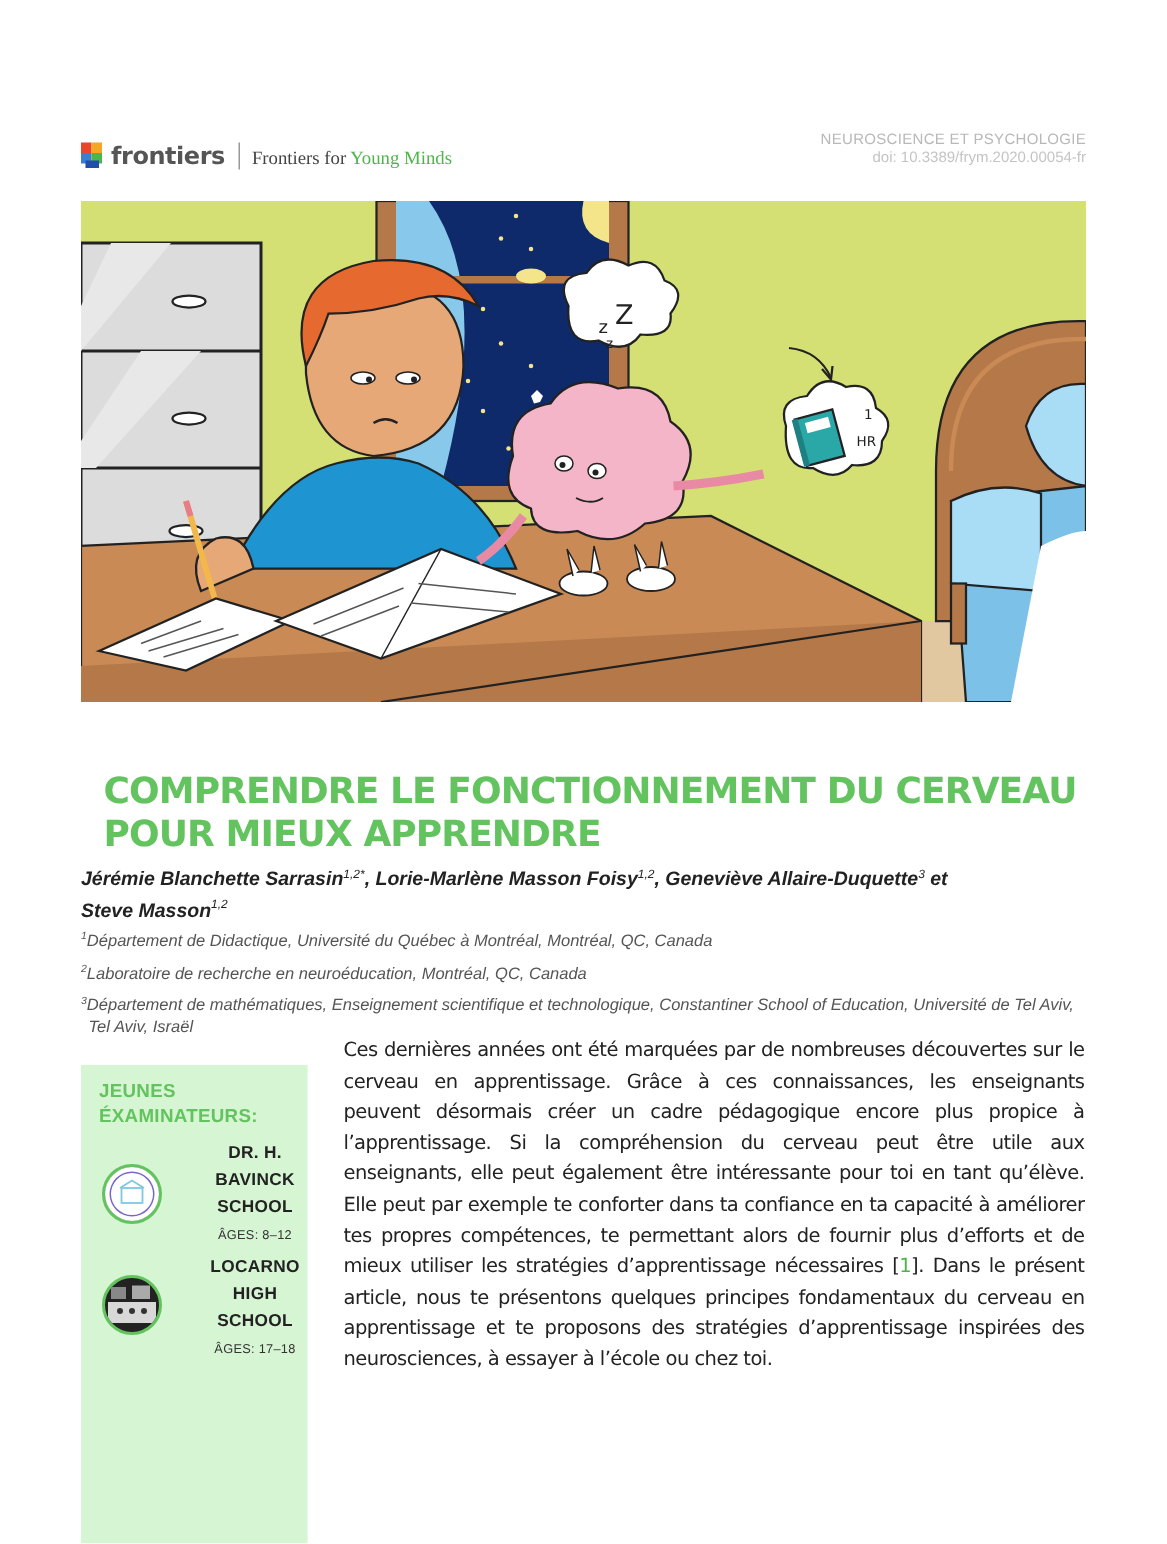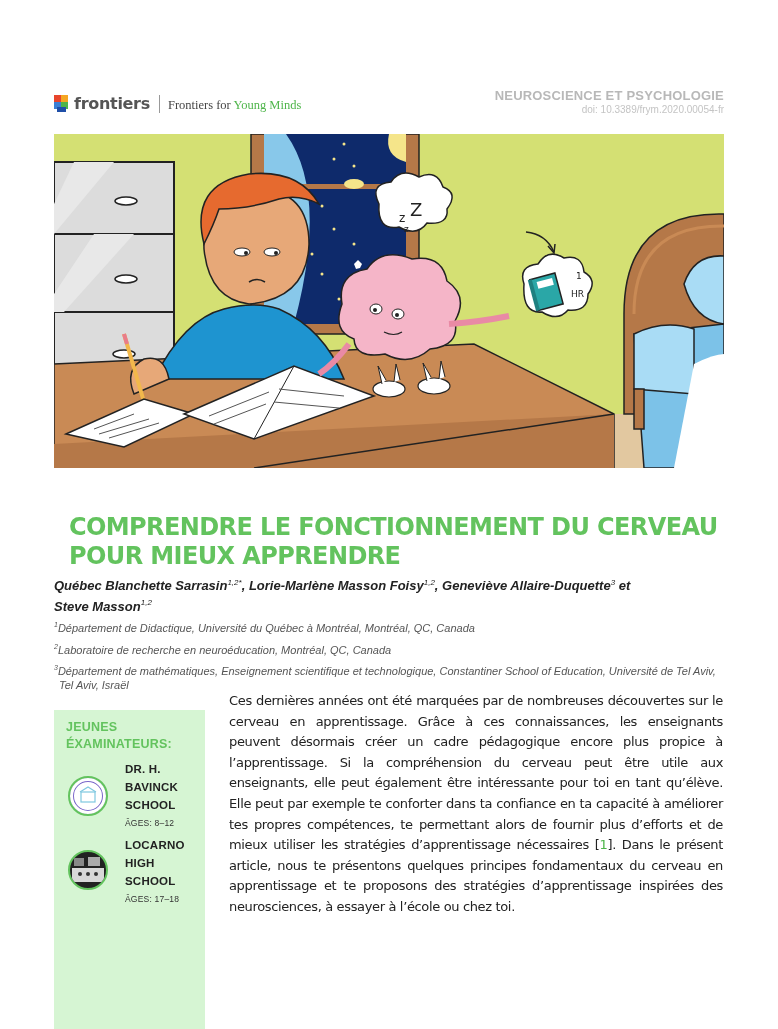--- a/index.html
+++ b/index.html
@@ -6,34 +6,34 @@
     body { width: 778px; height: 1029px; position: relative; overflow: hidden; font-family: "DejaVu Sans", sans-serif; color: #1a1a1a; }
     .header { position: absolute; left: 54px; top: 78px; width: 670px; height: 40px; }
     .logo { position: absolute; left: 0; top: 16px; display: flex; align-items: flex-end; }
     .logo-mark { width: 16px; height: 18px; position: relative; margin-right: 4px; }
     .logo-mark span { position: absolute; width: 7px; height: 7px; }
     .brand { font-family: "DejaVu Sans", sans-serif; font-weight: bold; font-size: 16px; color: #555; letter-spacing: -0.3px; }
     .logo-sep { width: 1px; height: 18px; background: #999; margin: 0 8px 0 9px; }
     .journal { font-family: Liberation Serif, serif; font-size: 12.5px; color: #444; }
     .journal .accent { color: #4eb54a; }
     .meta { position: absolute; right: 0; top: 10px; text-align: right; font-family: "Liberation Sans", sans-serif; }
-    .meta .section { font-size: 13px; font-weight: bold; color: #b8b8b8; letter-spacing: 0.2px; }
+    .meta .section { font-size: 10px; font-weight: normal; color: #b8b8b8; letter-spacing: 0.2px; }
     .meta .doi { font-size: 10px; color: #c4c4c4; margin-top: 1px; }
     .illustration { position: absolute; left: 54px; top: 134px; width: 670px; height: 334px; overflow: hidden; }
     .title { position: absolute; left: 54px; top: 498px; width: 680px; font-family: "DejaVu Sans", sans-serif; font-weight: bold; font-size: 24px; line-height: 29px; color: #63c35e; letter-spacing: -0.6px; margin: 15px; }
     .authors { position: absolute; left: 54px; top: 574px; width: 680px; font-family: "Liberation Sans", sans-serif; font-style: italic; font-weight: bold; font-size: 13px; line-height: 17px; color: #222; }
     .authors sup { font-size: 8px; font-weight: normal; margin-top: 16px; }
     .affils { position: absolute; left: 54px; top: 618px; width: 676px; font-family: "Liberation Sans", sans-serif; font-style: italic; font-size: 11px; color: #555; }
     .affil { line-height: 14px; margin-bottom: 5px; padding-left: 5px; text-indent: -5px; }
     .affil sup { font-size: 7px; }
     .side { position: absolute; left: 54px; top: 710px; width: 151px; height: 319px; background: #d6f5d3; }
     .side-title { position: absolute; left: 12px; top: 9px; font-family: "Liberation Sans", sans-serif; font-weight: bold; font-size: 12.5px; line-height: 17px; color: #63c35e; letter-spacing: 0.2px; }
     .school { position: absolute; left: 14px; }
     .school-logo { position: absolute; left: 0; width: 40px; height: 40px; border-radius: 50%; box-sizing: border-box; }
-    .school-text { position: absolute; left: 57px; width: 90px; }
+    .school-text { position: absolute; left: 57px; width: 90px; text-align: center; }
     .school-name { font-family: "Liberation Sans", sans-serif; font-weight: bold; font-size: 11.5px; line-height: 18px; color: #222; letter-spacing: 0.2px; }
     .school-age { font-family: "Liberation Sans", sans-serif; font-weight: normal; font-size: 8.5px; color: #333; margin-top: 4px; letter-spacing: 0.2px; }
     .body-text { position: absolute; left: 229px; top: 691px; width: 494px; font-family: "DejaVu Sans", sans-serif; font-size: 13px; line-height: 20.6px; color: #222; text-align: justify; margin: 0; letter-spacing: -0.35px; }
     .cite { color: #4eb54a; }
   </style>
 </head>
 <body>
 
 <div class="header">
   <div class="logo">
@@ -166,21 +166,21 @@
       <ellipse cx="380" cy="252" rx="16" ry="8" fill="#fff" stroke="#222" stroke-width="1.2"></ellipse>
       <path d="M328,250 l-4,-18 l8,14 M340,248 l2,-18 l4,16" fill="#fff" stroke="#222" stroke-width="1"></path>
       <path d="M373,247 l-4,-18 l8,14 M385,245 l2,-18 l4,16" fill="#fff" stroke="#222" stroke-width="1"></path>
     </g>
   </svg>
 </div>
 
 <h1 class="title">COMPRENDRE LE FONCTIONNEMENT DU CERVEAU POUR MIEUX APPRENDRE</h1>
 
 <div class="authors">
-  <span><span>Québec Blanchette Sarrasin</span><sup>1,2*</sup></span><span>, </span><span><span>Lorie-Marlène Masson Foisy</span><sup>1,2</sup></span><span>, </span><span><span>Geneviève Allaire-Duquette</span><sup>3</sup></span><span> et </span><br><span><span>Steve Masson</span><sup>1,2</sup></span>
+  <span><span>Jérémie Blanchette Sarrasin</span><sup>1,2*</sup></span><span>, </span><span><span>Lorie-Marlène Masson Foisy</span><sup>1,2</sup></span><span>, </span><span><span>Geneviève Allaire-Duquette</span><sup>3</sup></span><span> et </span><br><span><span>Steve Masson</span><sup>1,2</sup></span>
 </div>
 
 <div class="affils">
   <div class="affil"><sup>1</sup><span>Département de Didactique, Université du Québec à Montréal, Montréal, QC, Canada</span></div>
   <div class="affil"><sup>2</sup><span>Laboratoire de recherche en neuroéducation, Montréal, QC, Canada</span></div>
   <div class="affil"><sup>3</sup><span>Département de mathématiques, Enseignement scientifique et technologique, Constantiner School of Education, Université de Tel Aviv, Tel Aviv, Israël</span></div>
 </div>
 
 <div class="side">
   <div class="side-title">

